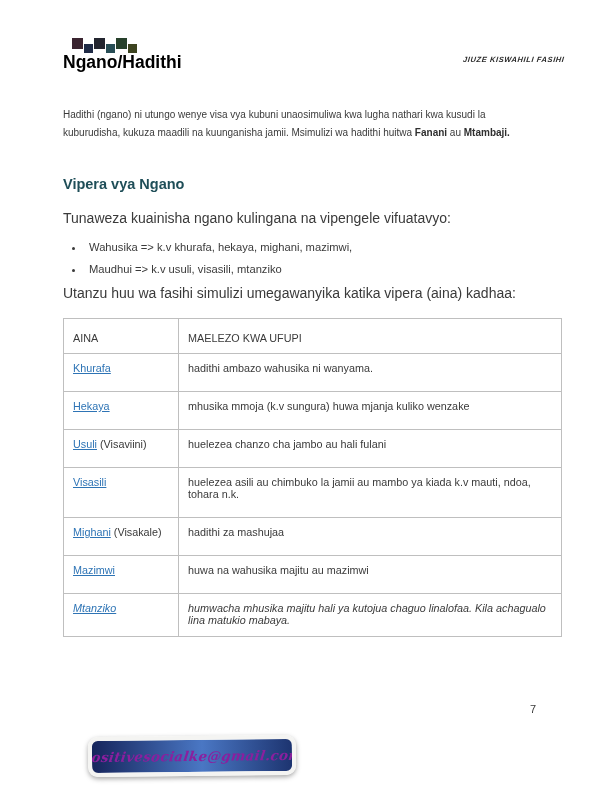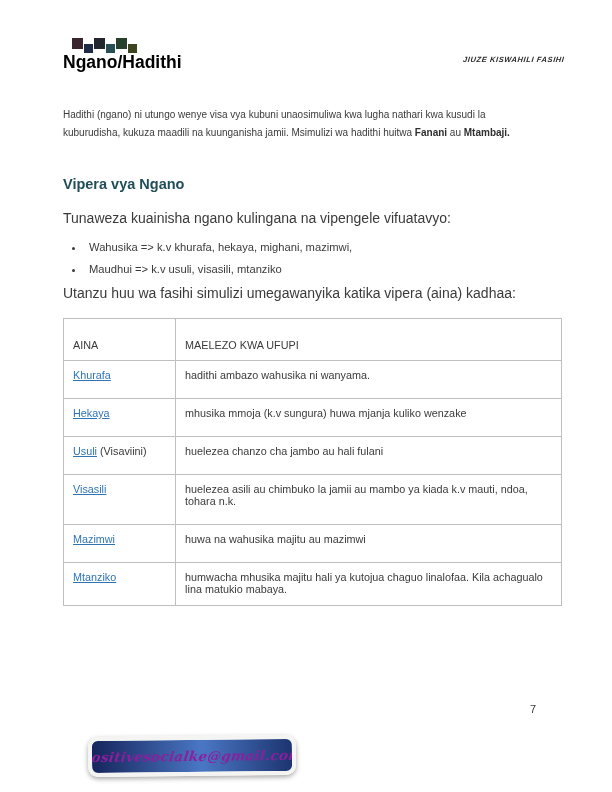--- a/index.html
+++ b/index.html
@@ -69,26 +69,26 @@
   table.vipera {
     position: absolute; left: 63px; top: 318px; width: 499px;
     border-collapse: collapse;
     font-size: 10.8px; color: #3a3a3a;
   }
   table.vipera td, table.vipera th {
     border: 1px solid #bfbfbf;
     text-align: left; vertical-align: top;
     font-weight: normal;
   }
-  table.vipera th { padding: 20px 9px 9px; }
+  table.vipera th { padding: 13px 9px 9px; }
   table.vipera td { padding: 8px 9px 17px; }
   td.col-term { width: 104px; white-space: nowrap; }
   td.col-term .suffix { color: #3a3a3a; }
   a.term-link { text-decoration: underline; cursor: pointer; }
-  tr.last td { padding-bottom: 10px; }
+  tr.last td { padding-bottom: 10px; font-style: italic; }
 
   
   .page-number {
     position: absolute; left: 530px; top: 703px;
     font-size: 11px; color: #3a3a3a;
   }
 
   .stamp {
     position: absolute; left: 88px; top: 736px;
     width: 208px; height: 40px;
@@ -152,20 +152,24 @@
   </tr>
   <tr>
     <td class="col-term"><a class="term-link" style="color: rgb(46, 116, 181);">Usuli</a><span class="suffix"> (Visaviini)</span></td>
     <td>huelezea chanzo cha jambo au hali fulani</td>
   </tr>
   <tr>
     <td class="col-term"><a class="term-link" style="color: rgb(46, 116, 181);">Visasili</a><span class="suffix"></span></td>
     <td>huelezea asili au chimbuko la jamii au mambo ya kiada k.v mauti, ndoa, tohara n.k.</td>
   </tr>
   <tr>
+    <td class="col-term"><a class="term-link" style="color: rgb(46, 116, 181);">Mighani</a><span class="suffix"> (Visakale)</span></td>
+    <td>hadithi za mashujaa</td>
+  </tr>
+  <tr>
     <td class="col-term"><a class="term-link" style="color: rgb(46, 116, 181); text-align: right;">Mazimwi</a><span class="suffix"></span></td>
     <td>huwa na wahusika majitu au mazimwi</td>
   </tr>
   <tr class="last">
     <td class="col-term"><a class="term-link" style="color: rgb(46, 116, 181);">Mtanziko</a><span class="suffix"></span></td>
     <td style="width:358px">humwacha mhusika majitu hali ya kutojua chaguo linalofaa. Kila achagualo lina matukio mabaya.</td>
   </tr>
 </tbody>
   </table>
 

